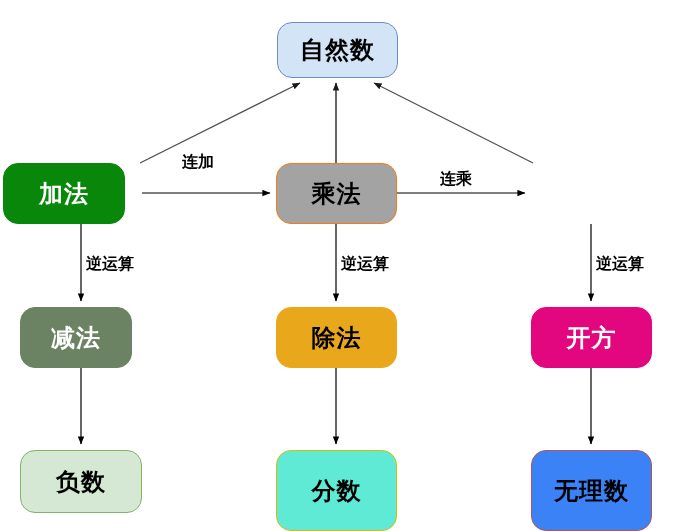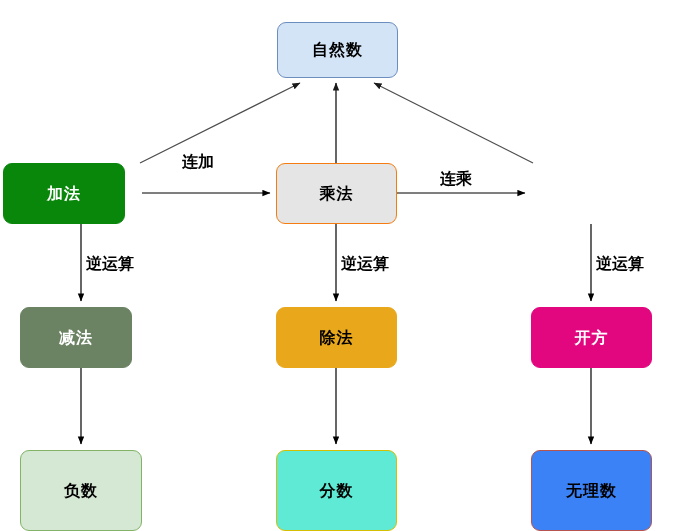--- a/index.html
+++ b/index.html
@@ -25,26 +25,26 @@
     position: absolute;
     left: 0;
     top: 0;
     width: 683px;
     height: 531px;
     pointer-events: none;
   }
   .node {
     position: absolute;
     box-sizing: border-box;
-    border-radius: 9px;
+    border-radius: 15px;
     display: flex;
     align-items: center;
     justify-content: center;
     font-weight: bold;
-    font-size: 16px;
+    font-size: 24px;
     letter-spacing: 1px;
     line-height: 1;
     border: 1px solid transparent;
   }
   .edge-label {
     position: absolute;
     font-size: 16px;
     font-weight: bold;
     color: #000000;
     white-space: nowrap;
@@ -90,38 +90,38 @@
   </svg>
 
   <div class="node" style="left: 277px; top: 22px; width: 121px; height: 56px; background: rgb(212, 228, 247); border-color: rgb(108, 142, 191); color: rgb(0, 0, 0);">
     <span>自然数</span>
   </div>
 
   <div class="node" style="left: 3px; top: 163px; width: 122px; height: 61px; background: rgb(9, 135, 11); border-color: rgb(9, 135, 11); color: rgb(255, 255, 255);">
     <span>加法</span>
   </div>
 
-  <div class="node" style="left: 276px; top: 163px; width: 121px; height: 61px; background: #e5e5e5; border-color: rgb(245, 124, 16); color: rgb(0, 0, 0);">
+  <div class="node" style="left: 276px; top: 163px; width: 121px; height: 61px; background: #a3a3a3; border-color: rgb(245, 124, 16); color: rgb(0, 0, 0);">
     <span>乘法</span>
   </div>
 
 
   <div class="node" style="left: 20px; top: 307px; width: 112px; height: 61px; background: rgb(107, 131, 98); border-color: rgb(107, 131, 98); color: rgb(255, 255, 255);">
     <span>减法</span>
   </div>
 
   <div class="node" style="left: 531px; top: 307px; width: 121px; height: 61px; background: rgb(226, 6, 127); border-color: rgb(226, 6, 127); color: rgb(255, 255, 255);">
     <span>开方</span>
   </div>
 
   <div class="node" style="left: 276px; top: 307px; width: 121px; height: 61px; background: rgb(233, 168, 27); border-color: rgb(233, 168, 27); color: rgb(0, 0, 0);">
     <span>除法</span>
   </div>
 
-  <div class="node" style="left: 20px; top: 450px; width: 122px; height: 81px; background: rgb(213, 232, 212); border-color: rgb(130, 179, 102); color: rgb(0, 0, 0);">
+  <div class="node" style="left: 20px; top: 450px; width: 122px; height: 63px; background: rgb(213, 232, 212); border-color: rgb(130, 179, 102); color: rgb(0, 0, 0);">
     <span>负数</span>
   </div>
 
   <div class="node" style="left: 276px; top: 450px; width: 121px; height: 81px; background: #5eead4; border-color: rgb(214, 191, 0); color: rgb(0, 0, 0);">
     <span>分数</span>
   </div>
 
   <div class="node" style="left: 531px; top: 450px; width: 121px; height: 81px; background: #3b82f6; border-color: rgb(184, 84, 80); color: rgb(0, 0, 0);">
     <span>无理数</span>
   </div>

